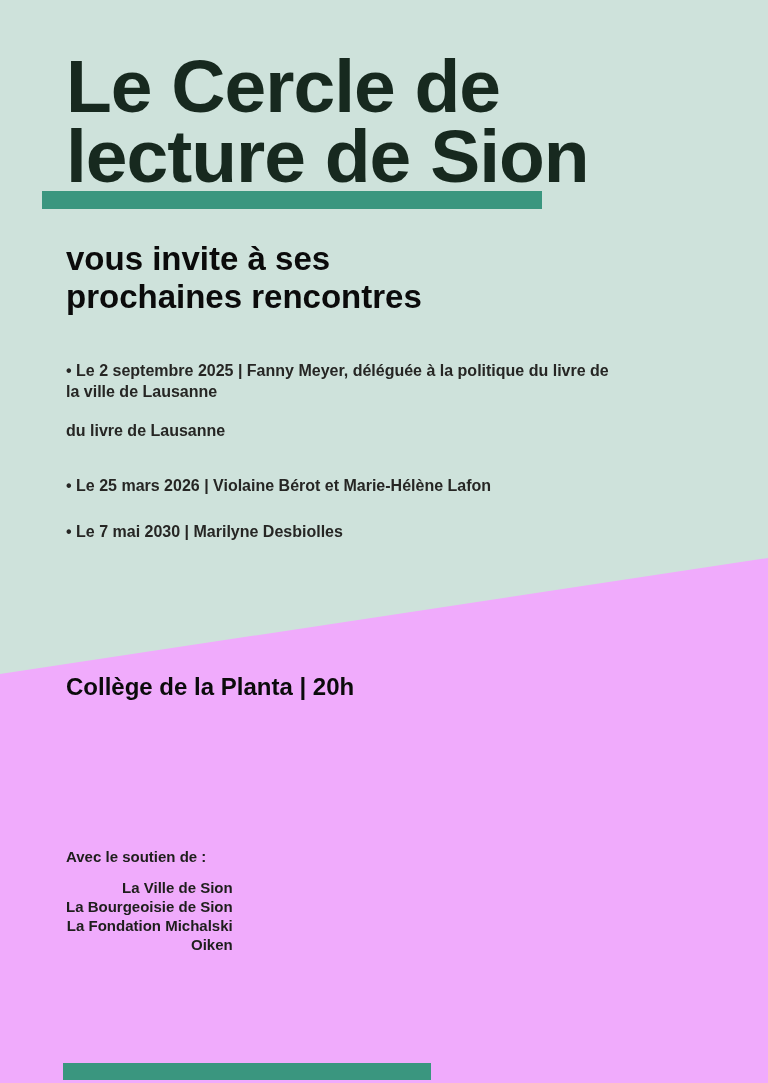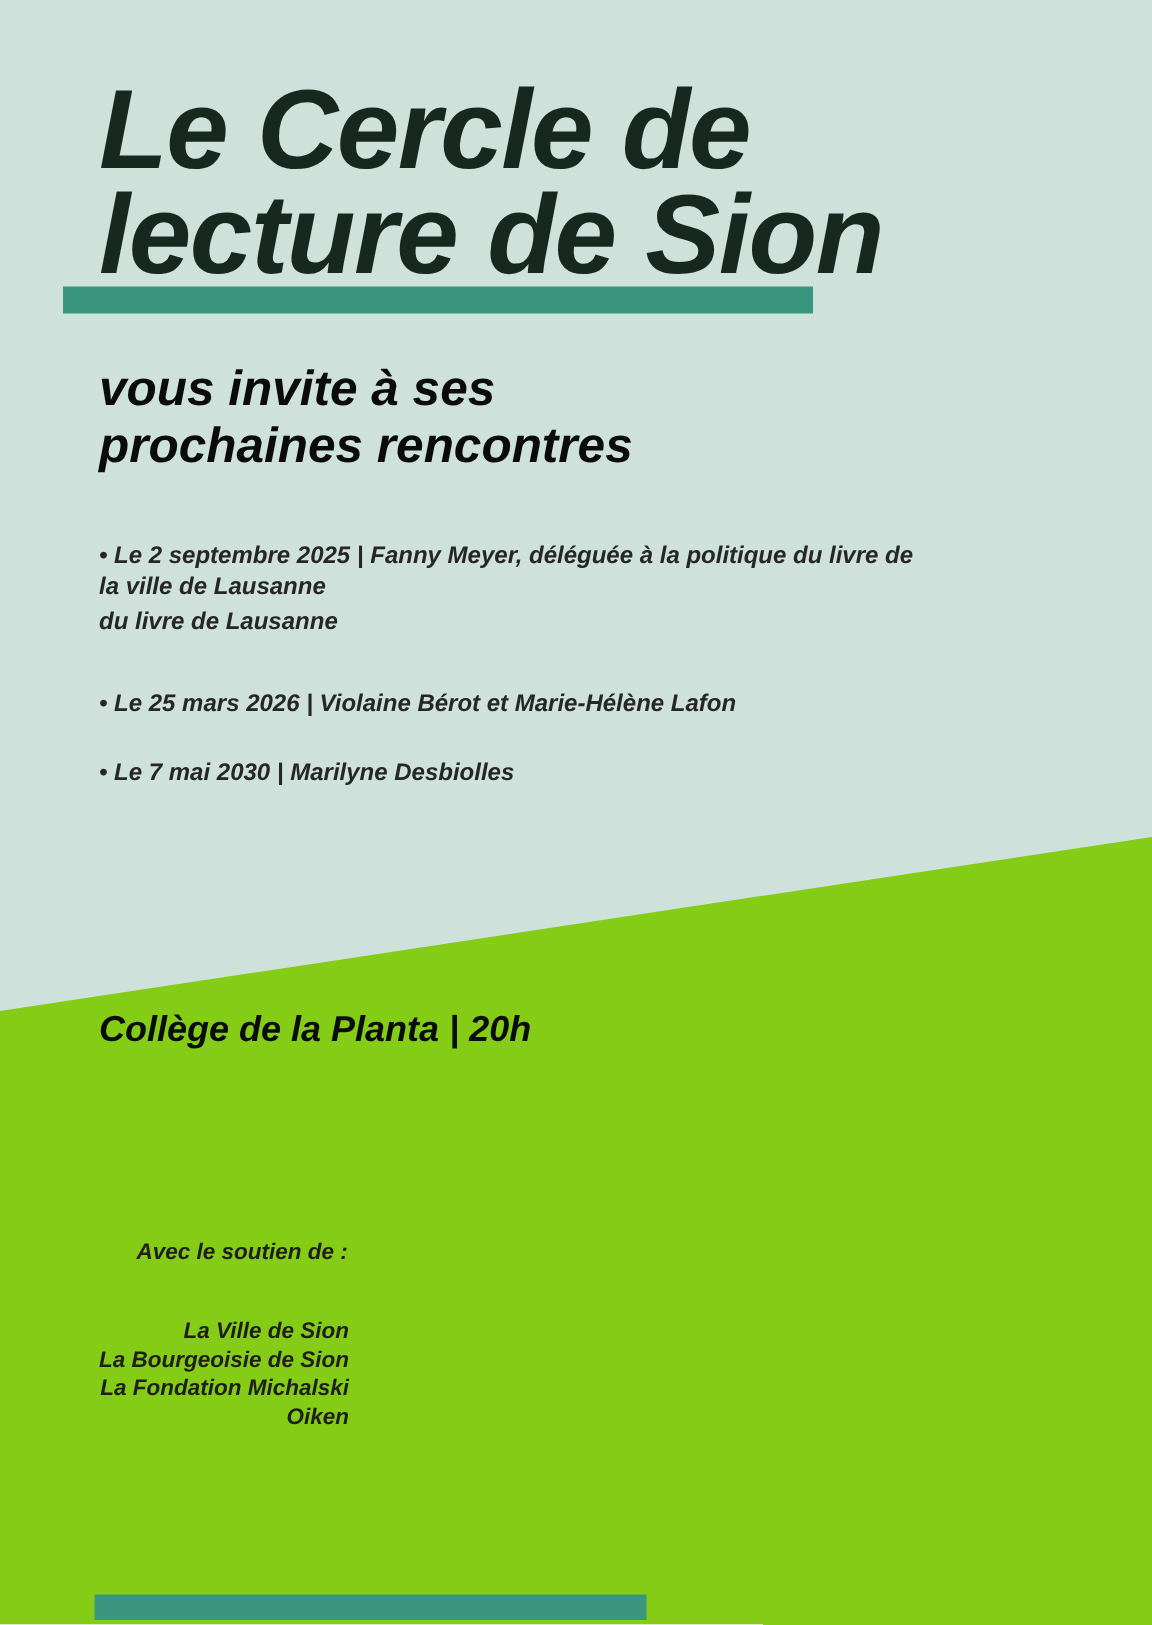--- a/index.html
+++ b/index.html
@@ -4,24 +4,23 @@
 <style>
   html, body {
     margin: 0;
     padding: 0;
     background: #ffffff;
   }
   .page {
     position: relative;
     width: 768px;
     height: 1083px;
-    background: #84cc16;
+    background: #f0abfc;
     overflow: hidden;
     font-family: "Liberation Sans", "DejaVu Sans", sans-serif;
-    font-style: italic;
   }
   .bg-wedge {
     position: absolute;
     left: 0; top: 0;
     width: 768px;
     height: 674px;
     clip-path: polygon(0 0, 768px 0, 768px 558px, 0 674px);
   }
   .title {
     position: absolute;
@@ -63,42 +62,41 @@
     width: 660px;
   }
   .event .eline {
     font-size: 16px;
     line-height: 21px;
     font-weight: bold;
     white-space: pre;
     color: #262624;
   }
   .event .eline:empty { display: none; }
-  .event:nth-child(1) { margin-bottom: 2px; }
+  .event:nth-child(1) { margin-bottom: 18px; }
   .event:nth-child(2) { margin-bottom: 34px; }
   .event:nth-child(3) { margin-bottom: 25px; }
   .venue {
     position: absolute;
     left: 66px;
     top: 672px;
     font-size: 24px;
     line-height: 29px;
     font-weight: bold;
     color: #0b0b0b;
   }
   .venue .line { display: block; text-align: right; }
   .support-heading {
     position: absolute;
     left: 66px;
-    top: 825px;
+    top: 847px;
     font-size: 15px;
     line-height: 19px;
     font-weight: bold;
     color: #1e1e1c;
-    margin-left: 25px;
   }
   .sponsors {
     position: absolute;
     left: 66px;
     top: 878px;
   }
   .sponsors .sponsor {
     font-size: 15px;
     line-height: 19px;
     font-weight: bold;

